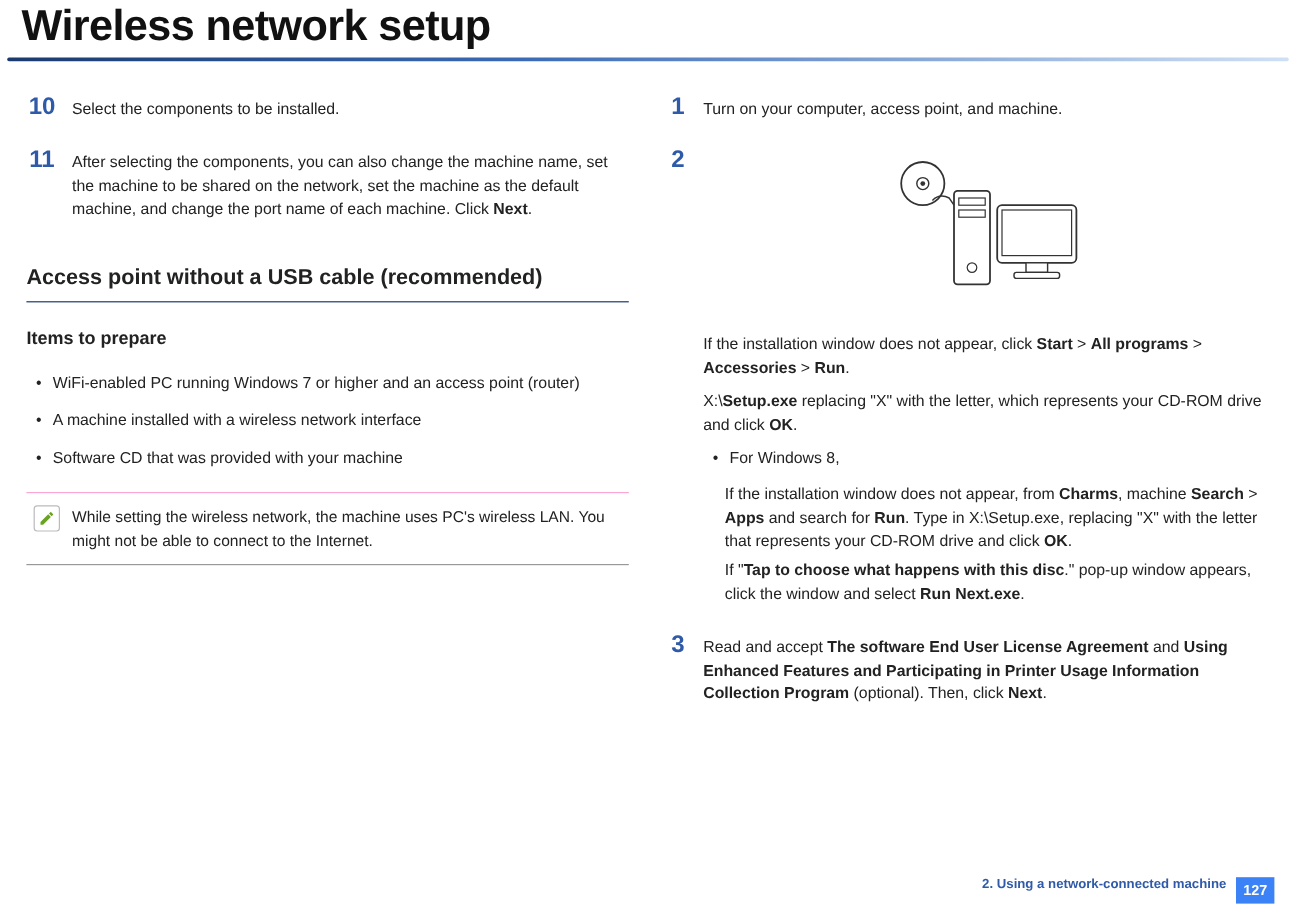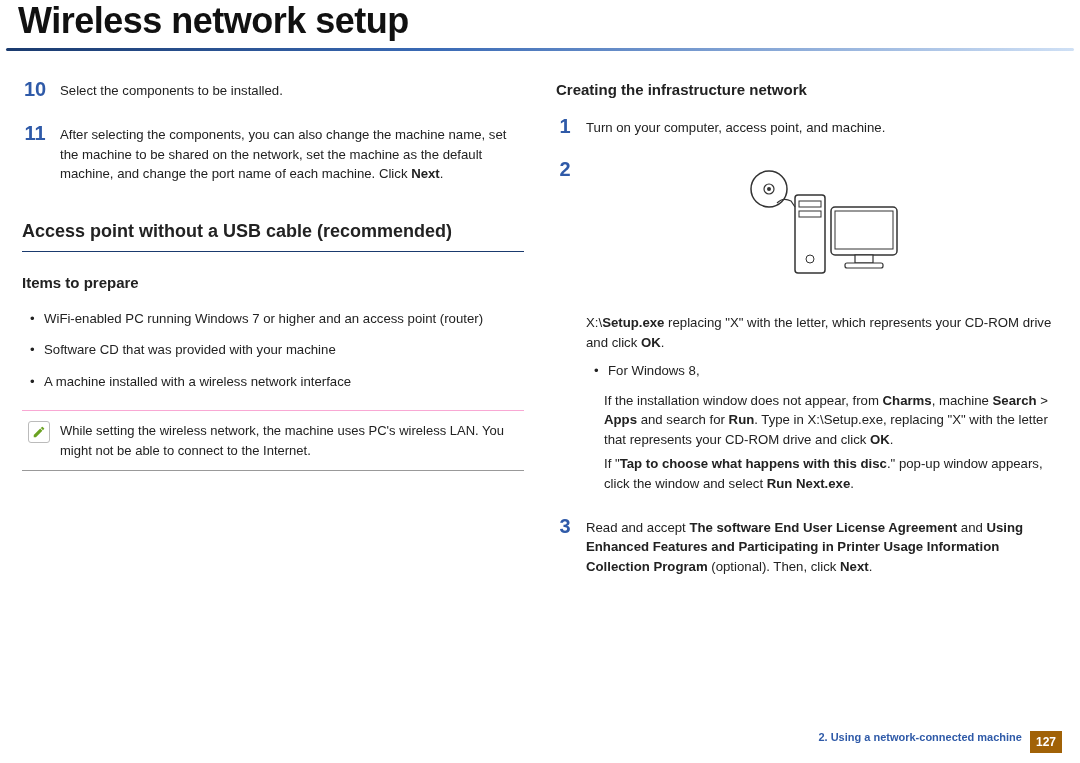--- a/index.html
+++ b/index.html
@@ -127,21 +127,21 @@
     display: flex;
     align-items: flex-start;
     gap: 8px;
     font-size: 11px;
   }
   .footer-chapter {
     color: #2f5aa8;
     font-weight: 700;
   }
   .footer-pagenum {
-    background: #a16207;
+    background: #3b82f6;
     color: #fff;
     font-weight: 700;
     padding: 4px 6px;
     font-size: 12px;
   }
   b { font-weight: 700; }
 </style>
 </head>
 <body>
 
@@ -171,38 +171,37 @@
     </div>
 
 
     <div class="h2">Access point without a USB cable (recommended)</div>
     <div class="h2-rule"></div>
 
     <div class="h3">Items to prepare</div>
 
     <ul class="bullet-list">
       <li>WiFi-enabled PC running Windows 7 or higher and an access point (router)</li>
+      <li>A machine installed with a wireless network interface</li>
       <li>Software CD that was provided with your machine</li>
-      <li>A machine installed with a wireless network interface</li>
     </ul>
 
     <div class="note-box">
       <div class="note-icon">
         <svg width="14" height="14" viewBox="0 0 24 24">
           <path d="M3 17.25V21h3.75L17.81 9.94l-3.75-3.75L3 17.25zM20.71 7.04a1 1 0 0 0 0-1.41l-2.34-2.34a1 1 0 0 0-1.41 0l-1.83 1.83 3.75 3.75 1.83-1.83z" fill="#6aa221"></path>
         </svg>
       </div>
       <div class="note-text">While setting the wireless network, the machine uses PC's wireless LAN. You might not be able to connect to the Internet.</div>
     </div>
 
   </div>
 
   <div class="col">
 
-    <div class="h3">Creating the infrastructure network</div>
 
     <div class="step">
       <div class="step-num small">1</div>
       <div class="step-body">
         <p>Turn on your computer, access point, and machine.</p>
       </div>
     </div>
 
     <div class="step">
       <div class="step-num small">2</div>
@@ -222,20 +221,23 @@
 
             <path d="M40 36 Q46 30 54 34 L58 40" fill="none" stroke="#333" stroke-width="1.2"></path>
 
             <rect x="94" y="40" width="66" height="48" rx="4" fill="#fff" stroke="#333" stroke-width="1.5"></rect>
             <rect x="98" y="44" width="58" height="38" fill="none" stroke="#333"></rect>
             <rect x="118" y="88" width="18" height="8" fill="#fff" stroke="#333" stroke-width="1.2"></rect>
             <rect x="108" y="96" width="38" height="5" rx="2" fill="#fff" stroke="#333" stroke-width="1.2"></rect>
           </svg>
         </div>
 
+        <p>
+          <span>If the installation window does not appear, click </span><b>Start</b><span> &gt; </span><b>All programs</b><span> &gt; </span><b>Accessories</b><span> &gt; </span><b>Run</b><span>.</span>
+        </p>
 
         <p style="margin-top:8px;">
           <span> X:\</span><b>Setup.exe</b><span> replacing "X" with the letter, which represents your CD-ROM drive and click </span><b>OK</b><span>.</span>
         </p>
 
         <ul class="nested-bullets">
           <li>For Windows 8,</li>
         </ul>
         <p class="sub-para">
           <span>If the installation window does not appear, from </span><b>Charms</b><span>, machine </span><b>Search</b><span> &gt; </span><b>Apps</b><span> and search for </span><b>Run</b><span>. Type in X:\Setup.exe, replacing "X" with the letter that represents your CD-ROM drive and click </span><b>OK</b><span>.</span>

